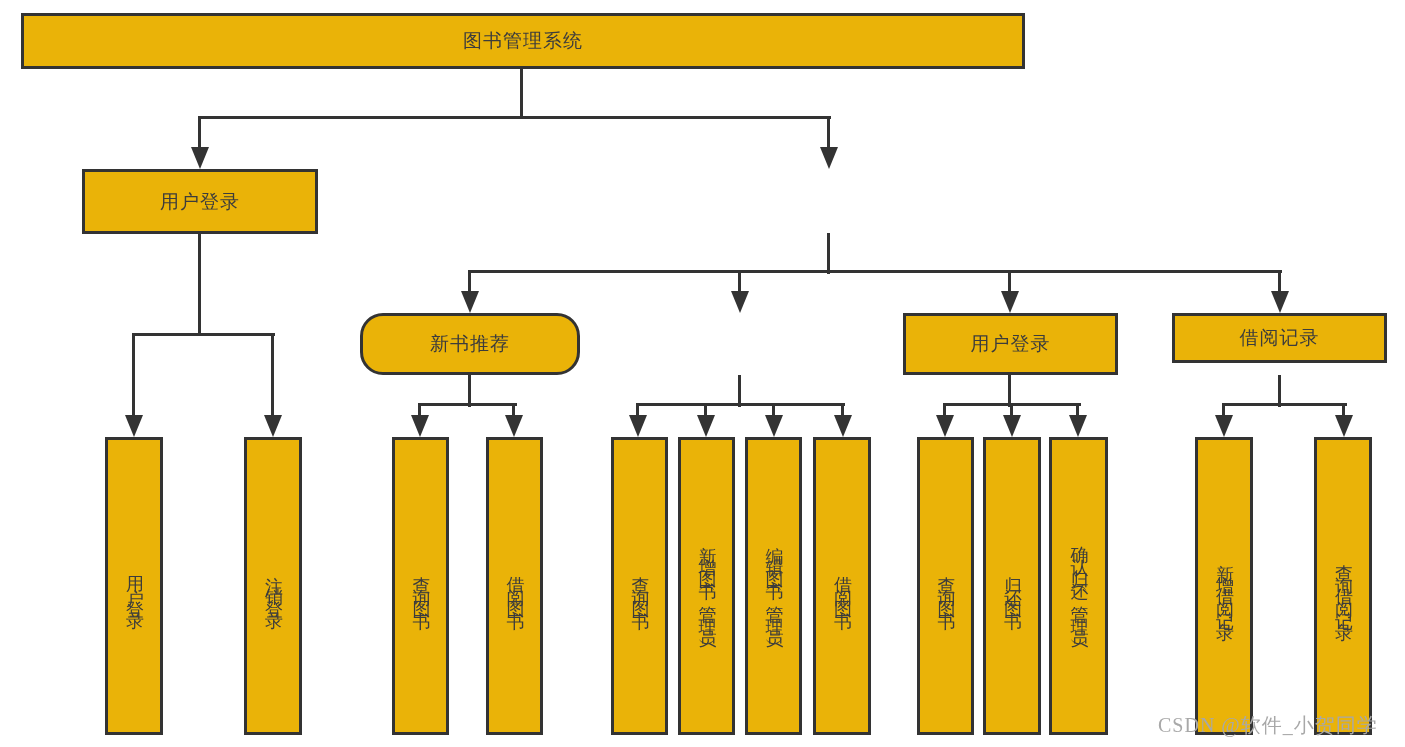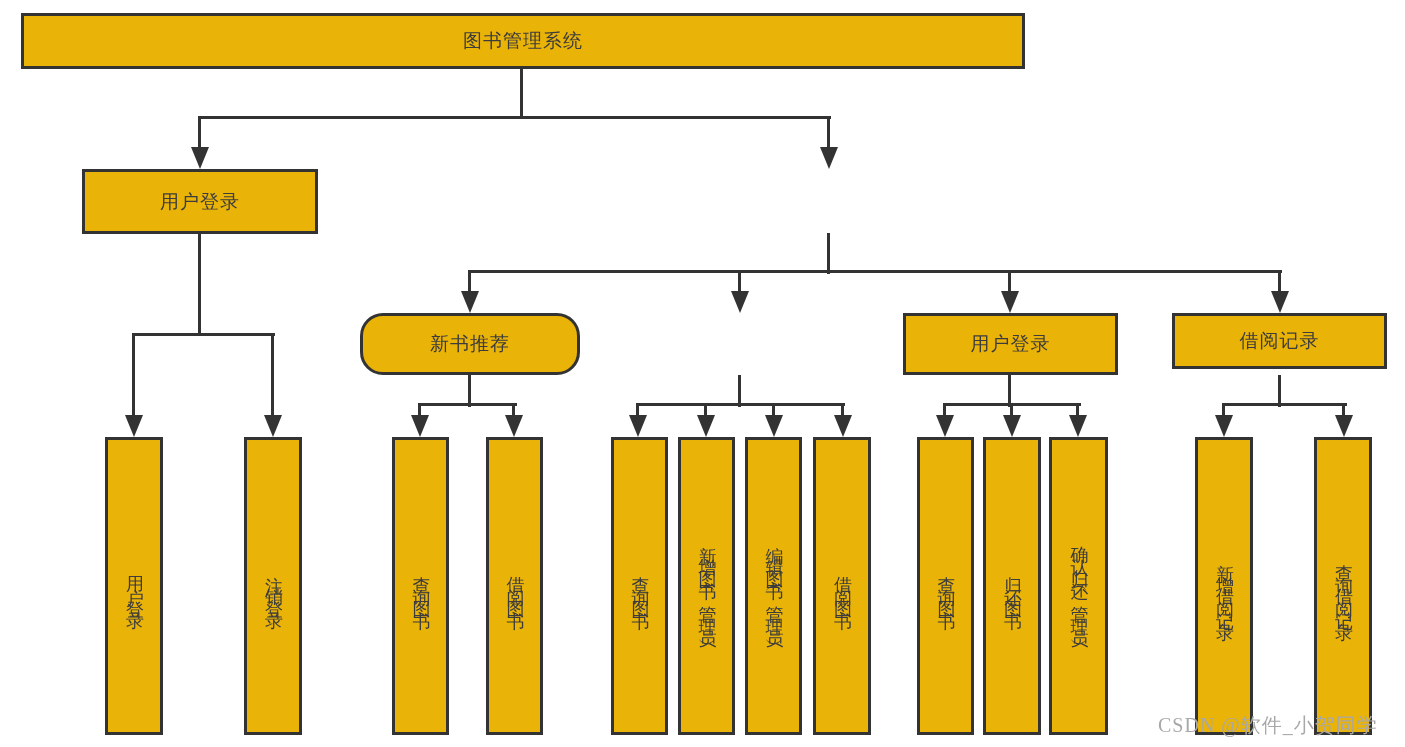--- a/index.html
+++ b/index.html
@@ -110,21 +110,21 @@
     <div class="v" style="left:1278px;top:270px;height:24px;"></div>
     <div class="tri" style="left:1271px;top:291px;"></div>
   </div>
 
   <div class="box" style="left:360px;top:313px;width:220px;height:62px;border-radius:23px;">
     <span>新书推荐</span>
   </div>
   <div class="box" style="left:903px;top:313px;width:215px;height:62px;">
     <span>用户登录</span>
   </div>
-  <div class="box" style="left:1172px;top:313px;width:215px;height:56px;">
+  <div class="box" style="left:1172px;top:313px;width:215px;height:50px;">
     <span>借阅记录</span>
   </div>
 
   <div>
     <div class="v" style="left:468px;top:375px;height:32px;"></div>
     <div class="h" style="left:418px;top:403px;width:99px;"></div>
     <div class="v" style="left:418px;top:403px;height:14px;"></div>
     <div class="tri" style="left:411px;top:415px;"></div>
     <div class="v" style="left:512px;top:403px;height:14px;"></div>
     <div class="tri" style="left:505px;top:415px;"></div>

